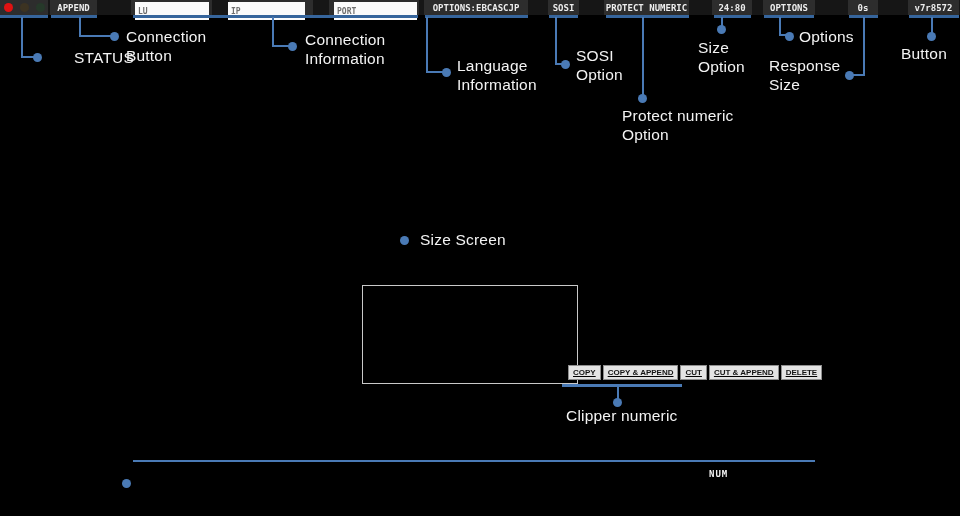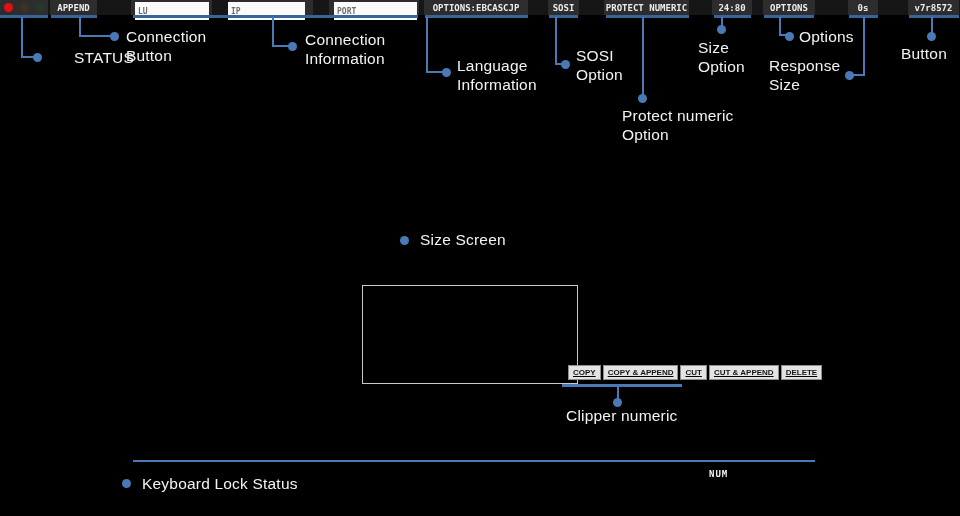--- a/index.html
+++ b/index.html
@@ -163,15 +163,14 @@
   </div>
 
   <div class="ln" style="left:562px;top:384px;width:120px;height:3px;"></div>
   <div class="ln" style="left:617px;top:387px;width:2px;height:12px;"></div>
   <div class="dot" style="left:613px;top:398px;"></div>
   <div class="lbl" style="left:566px;top:406px;">Clipper numeric</div>
 
   <div class="ln" style="left:133px;top:460px;width:682px;height:2px;"></div>
   <div class="num" style="left:709px;top:469px;">NUM</div>
   <div class="dot" style="left:122px;top:479px;"></div>
-  <div class="lbl" style="left:142px;top:474px;">Keyboard Lock Status</div>
 
 </div>
 
 </body></html>

